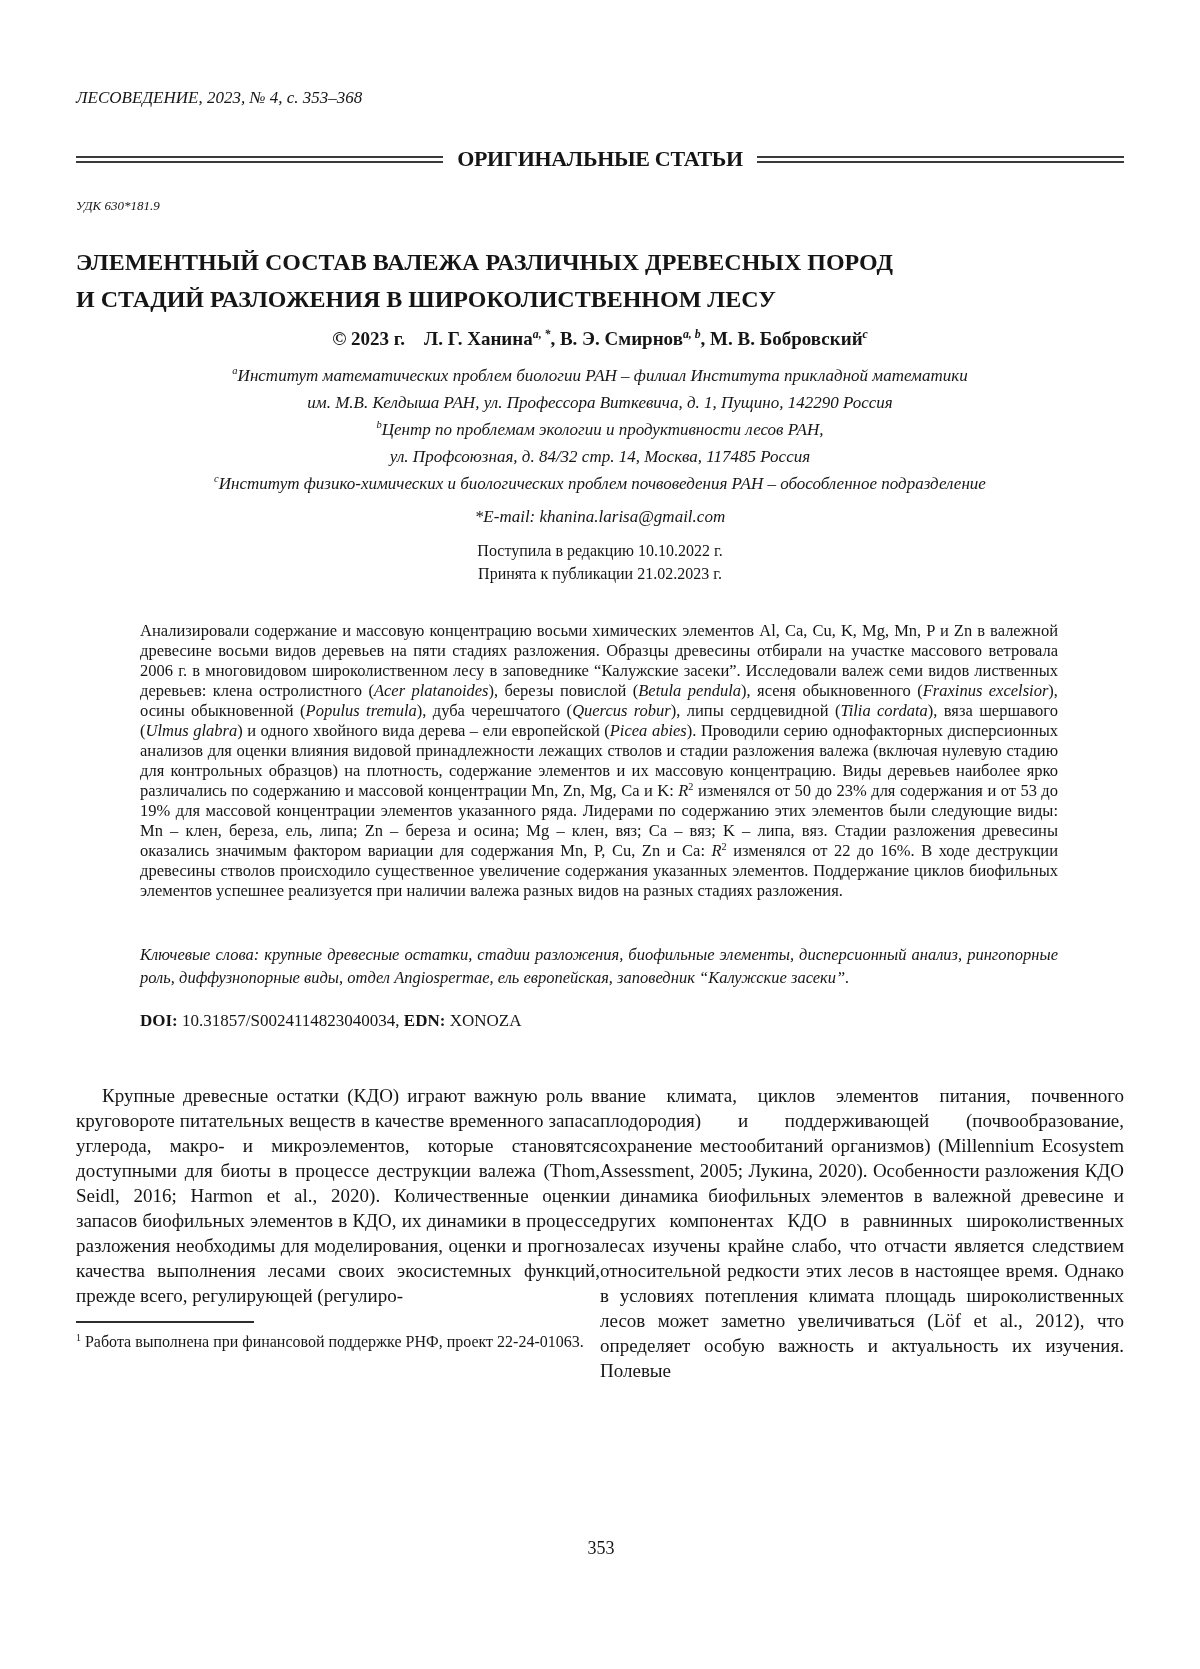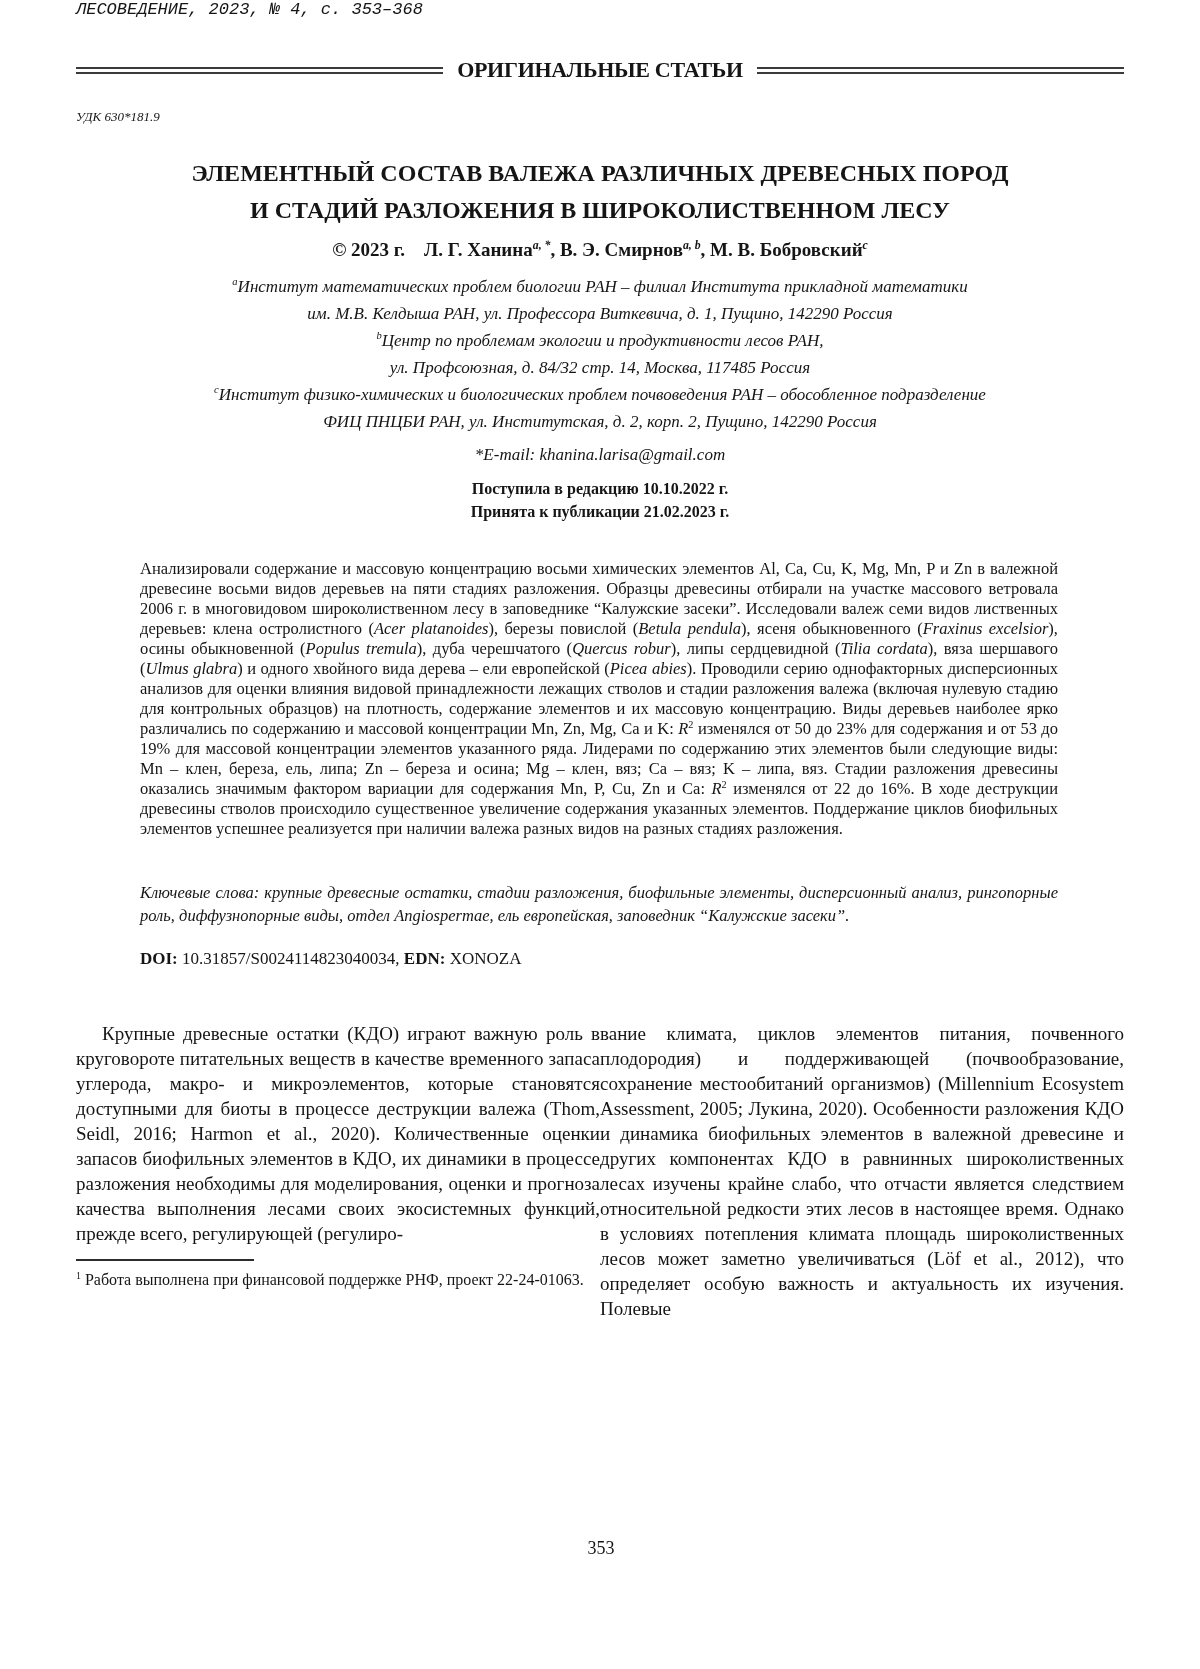--- a/index.html
+++ b/index.html
@@ -5,43 +5,43 @@
   html,body{margin:0;padding:0;background:#ffffff;}
   body{
     width:1200px;height:1669px;
     font-family:"Liberation Serif","DejaVu Serif",serif;
     color:#151515;
     -webkit-font-smoothing:antialiased;
   }
   .page{position:relative;width:1200px;height:1669px;background:#fff;overflow:hidden;}
   .content{padding:0 76px;}
 
-  .journal-line{font-style:italic;font-size:17px;font-family:Liberation Mono, monospace;}
+  .journal-line{padding-top:88px;font-style:italic;font-size:17px;}
 
   .banner{display:flex;align-items:center;gap:14px;margin-top:38px;}
   .banner-rule{flex:1 1 auto;height:3px;border-top:2px solid #3a3a3a;border-bottom:2px solid #3a3a3a;box-sizing:content-box;}
   .banner-text{font-weight:bold;font-size:22px;letter-spacing:-0.3px;white-space:nowrap;}
 
   .udc{margin-top:26px;font-style:italic;font-size:13px;}
 
-  .title{margin-top:30px;text-align:center;font-weight:bold;font-size:24px;line-height:37px;}
+  .title{margin-top:30px;text-align:left;font-weight:bold;font-size:24px;line-height:37px;}
   .title-line{display:block;}
   .title-line-wrap{display:block;}
   sup{font-size:0.62em;line-height:0;}
   .it{font-style:italic;}
   .bd{font-weight:bold;margin-top:28px;}
 
   .authors{margin-top:10px;text-align:center;font-weight:bold;font-size:19px;}
 
   .affiliations{margin-top:12px;text-align:center;font-style:italic;font-size:17px;line-height:27px;}
   .affiliation{margin:0;}
 
   .email-line{margin-top:10px;text-align:center;font-style:italic;font-size:17px;}
 
-  .dates{margin-top:12px;text-align:center;font-size:16px;line-height:23px;font-weight:bold;}
+  .dates{margin-top:12px;text-align:center;font-size:16px;line-height:23px;}
 
   .abstract{margin:36px 66px 0 64px;text-align:justify;font-size:16.5px;line-height:20px;}
 
   .keywords{margin:42px 66px 0 64px;text-align:justify;font-style:italic;font-size:16.5px;line-height:23px;}
   .doi-line{margin:22px 66px 0 64px;font-size:17px;}
 
   .columns{display:flex;margin-top:52px;}
   .col{flex:1 1 0;text-align:justify;font-size:19px;line-height:25px;}
   .col p{margin:0;}
   .col .indent{text-indent:26px;}
@@ -70,21 +70,21 @@
     <h1 class="title" style="margin:30px 0 0 0;">
       <span class="title-line">ЭЛЕМЕНТНЫЙ СОСТАВ ВАЛЕЖА РАЗЛИЧНЫХ ДРЕВЕСНЫХ ПОРОД</span>
       <span class="title-line">И СТАДИЙ РАЗЛОЖЕНИЯ В ШИРОКОЛИСТВЕННОМ ЛЕСУ</span>
     </h1>
 
     <div class="authors"><span>© 2023 г. Л. Г. Ханина</span><sup class="it">a, *</sup><span>, В. Э. Смирнов</span><sup class="it">a, b</sup><span>, М. В. Бобровский</span><sup class="it">c</sup></div>
 
     <div class="affiliations">
       <p class="affiliation"><sup>a</sup><span>Институт математических проблем биологии РАН – филиал Института прикладной математики</span><br><span>им. М.В. Келдыша РАН, ул. Профессора Виткевича, д. 1, Пущино, 142290 Россия</span></p>
       <p class="affiliation"><sup>b</sup><span>Центр по проблемам экологии и продуктивности лесов РАН,</span><br><span>ул. Профсоюзная, д. 84/32 стр. 14, Москва, 117485 Россия</span></p>
-      <p class="affiliation"><sup>c</sup><span>Институт физико-химических и биологических проблем почвоведения РАН – обособленное подразделение</span><br><span>ФИЦ ПНЦБИ РАН, ул. Институтская, д. 2, корп. 2, Пущино, 142290 Россия</span></p>
+      <p class="affiliation"><sup>c</sup><span>Институт физико-химических и биологических проблем почвоведения РАН – обособленное подразделение</span><br></p>
     </div>
 
     <div class="email-line">*E-mail: khanina.larisa@gmail.com</div>
 
     <div class="dates">
       <div>Поступила в редакцию 10.10.2022 г.</div>
       <div>Принята к публикации 21.02.2023 г.</div>
     </div>
 
     <div class="abstract"><span>Анализировали содержание и массовую концентрацию восьми химических элементов Al, Ca, Cu, K, Mg, Mn, P и Zn в валежной древесине восьми видов деревьев на пяти стадиях разложения. Образцы древесины отбирали на участке массового ветровала 2006 г. в многовидовом широколиственном лесу в заповеднике “Калужские засеки”. Исследовали валеж семи видов лиственных деревьев: клена остролистного (</span><span class="it">Acer platanoides</span><span>), березы повислой (</span><span class="it">Betula pendula</span><span>), ясеня обыкновенного (</span><span class="it">Fraxinus excelsior</span><span>), осины обыкновенной (</span><span class="it">Populus tremula</span><span>), дуба черешчатого (</span><span class="it">Quercus robur</span><span>), липы сердцевидной (</span><span class="it">Tilia cordata</span><span>), вяза шершавого (</span><span class="it">Ulmus glabra</span><span>) и одного хвойного вида дерева – ели европейской (</span><span class="it">Picea abies</span><span>). Проводили серию однофакторных дисперсионных анализов для оценки влияния видовой принадлежности лежащих стволов и стадии разложения валежа (включая нулевую стадию для контрольных образцов) на плотность, содержание элементов и их массовую концентрацию. Виды деревьев наиболее ярко различались по содержанию и массовой концентрации Mn, Zn, Mg, Ca и K: </span><span class="it">R</span><sup>2</sup><span> изменялся от 50 до 23% для содержания и от 53 до 19% для массовой концентрации элементов указанного ряда. Лидерами по содержанию этих элементов были следующие виды: Mn – клен, береза, ель, липа; Zn – береза и осина; Mg – клен, вяз; Ca – вяз; K – липа, вяз. Стадии разложения древесины оказались значимым фактором вариации для содержания Mn, P, Cu, Zn и Ca: </span><span class="it">R</span><sup>2</sup><span> изменялся от 22 до 16%. В ходе деструкции древесины стволов происходило существенное увеличение содержания указанных элементов. Поддержание циклов биофильных элементов успешнее реализуется при наличии валежа разных видов на разных стадиях разложения.</span></div>

